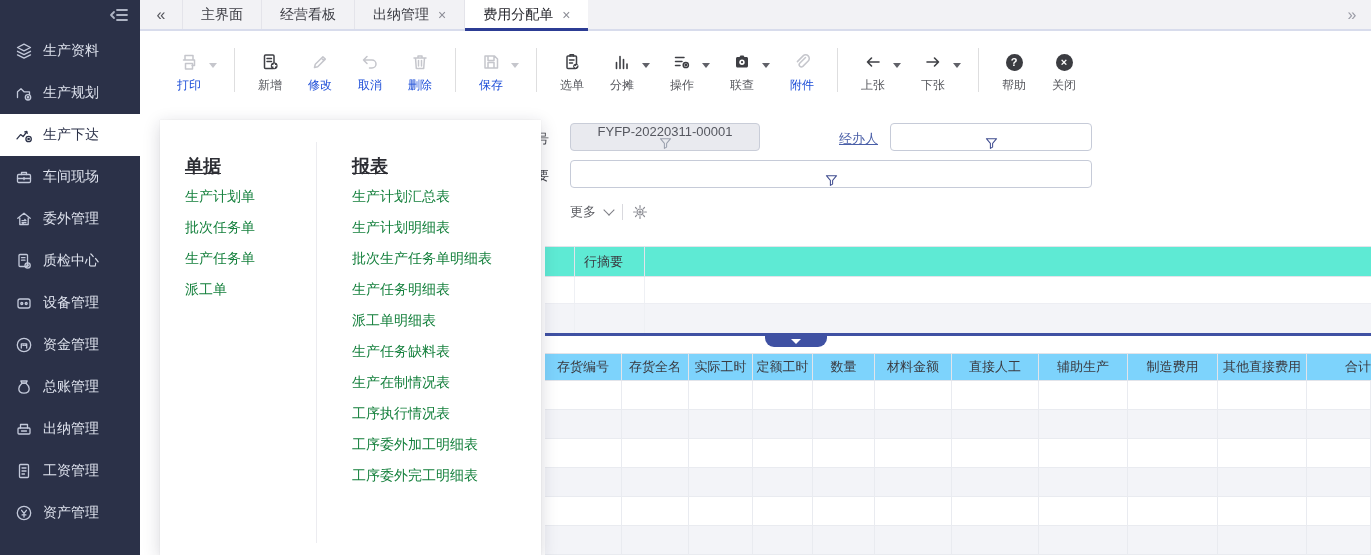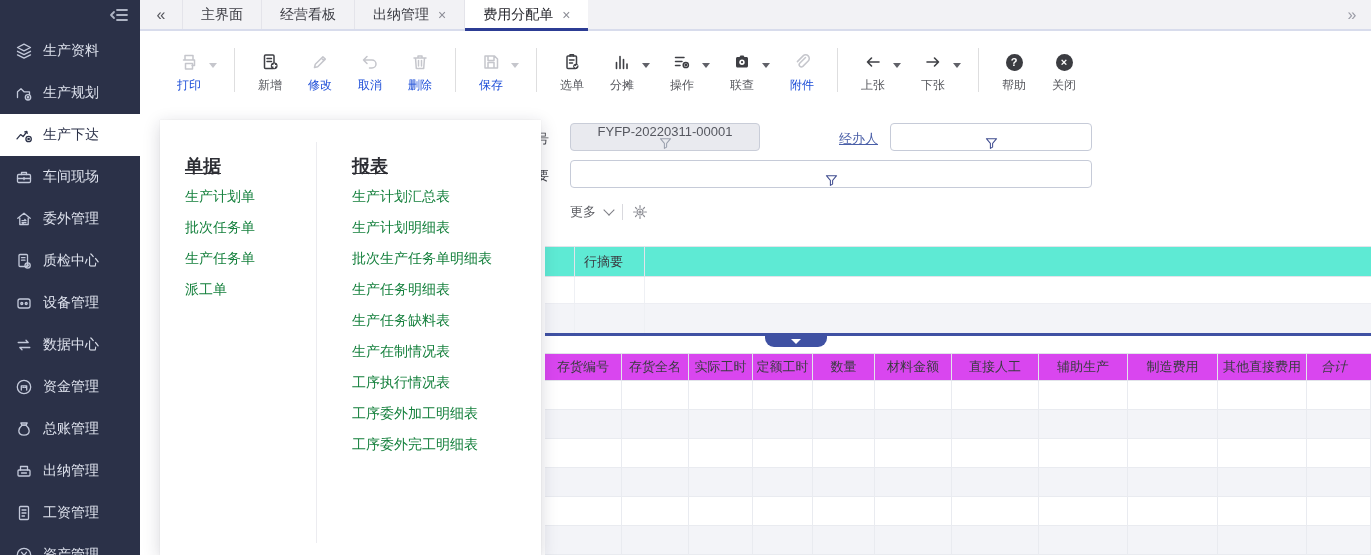--- a/index.html
+++ b/index.html
@@ -73,24 +73,24 @@
   .u-r1 .u-sum, .u-r2 .u-sum { border-right:1px solid #eef0f4; }
   
   .splitter { position:absolute; left:545px; right:0; top:333px; height:3px; background:#3f51a3; z-index:2; }
   .collapse-tab { position:absolute; left:765px; top:336px; width:62px; height:11px; background:#3f51a3;
                   border-radius:0 0 9px 9px; display:flex; align-items:center; justify-content:center;
                   cursor:pointer; z-index:2; }
   .tri-down { width:0; height:0; border-left:5px solid transparent; border-right:5px solid transparent;
               border-top:5px solid #fff; }
   
   .lgrid { position:absolute; left:545px; top:353px; right:0; bottom:0; overflow:hidden; z-index:1; }
-  .l-h { height:28px; background:#d946ef; border-top:1px solid #e2e4ea; border-bottom:1px solid #e2e4ea;
+  .l-h { height:28px; background:#7dd3fc; border-top:1px solid #e2e4ea; border-bottom:1px solid #e2e4ea;
          display:flex; font-size:13px; color:#3a3b41; }
   .hc { display:flex; align-items:center; justify-content:center; border-right:1px solid #e2e4ea; }
-  .hc.last { justify-content:flex-end; padding-right:24px; border-right:none;font-style:italic; }
+  .hc.last { justify-content:flex-end; padding-right:0; border-right:none; }
   .brow { height:29px; display:flex; }
   .brow.odd { background:#fff; }
   .brow.even { background:#f3f4f8; }
   .bc { border-right:1px solid #e9ebf0; border-bottom:1px solid #e9ebf0; }
   .w0{width:77px} .w1{width:67px} .w2{width:64px} .w3{width:60px} .w4{width:62px} .w5{width:77px}
   .w6{width:87px} .w7{width:89px} .w8{width:90px} .w9{width:89px} .w10{width:64px}
   
   .panel { position:absolute; left:160px; top:120px; width:381px; height:435px; background:#fff;
            box-shadow:0 4px 16px rgba(25,28,55,.18), 0 0 1px rgba(0,0,0,.1); z-index:20; }
   .panel-div { position:absolute; left:156px; top:22px; bottom:12px; width:1px; background:#ececf0; }
@@ -177,28 +177,20 @@
     </div>
     <div class="sb-item">
       <span class="sbi">
           <svg width="18" height="18" viewBox="0 0 18 18" fill="none" stroke="currentColor" stroke-width="1.3" stroke-linecap="round" stroke-linejoin="round">
             <rect x="3" y="5" width="12" height="9" rx="2"></rect>
             <circle cx="6.8" cy="9.5" r="1"></circle>
             <circle cx="11.2" cy="9.5" r="1"></circle>
           </svg>
         </span>
       <span>设备管理</span>
-    </div>
-    <div class="sb-item">
-      <span class="sbi">
-          <svg width="18" height="18" viewBox="0 0 18 18" fill="none" stroke="currentColor" stroke-width="1.3" stroke-linecap="round" stroke-linejoin="round">
-            <path d="M3.2 6.5h10l-2.2-2.2M14.8 11.5h-10l2.2 2.2"></path>
-          </svg>
-        </span>
-      <span>数据中心</span>
     </div>
     <div class="sb-item">
       <span class="sbi">
           <svg width="18" height="18" viewBox="0 0 18 18" fill="none" stroke="currentColor" stroke-width="1.3" stroke-linecap="round" stroke-linejoin="round">
             <circle cx="9" cy="9" r="6.7"></circle>
             <path d="M6.3 12V7.8h5.4V12M7.9 9.4h.8M10 9.4h.8"></path>
           </svg>
         </span>
       <span>资金管理</span>
     </div>
@@ -565,20 +557,21 @@
       <div class="pitem">批次任务单</div>
       <div class="pitem">生产任务单</div>
       <div class="pitem">派工单</div>
     </div>
     <div class="pcol reports">
       <div class="ptitle">报表</div>
       <div class="pitem">生产计划汇总表</div>
       <div class="pitem">生产计划明细表</div>
       <div class="pitem">批次生产任务单明细表</div>
       <div class="pitem">生产任务明细表</div>
+      <div class="pitem">派工单明细表</div>
       <div class="pitem">生产任务缺料表</div>
       <div class="pitem">生产在制情况表</div>
       <div class="pitem">工序执行情况表</div>
       <div class="pitem">工序委外加工明细表</div>
       <div class="pitem">工序委外完工明细表</div>
     </div>
   </div>
 
 </div>
 

